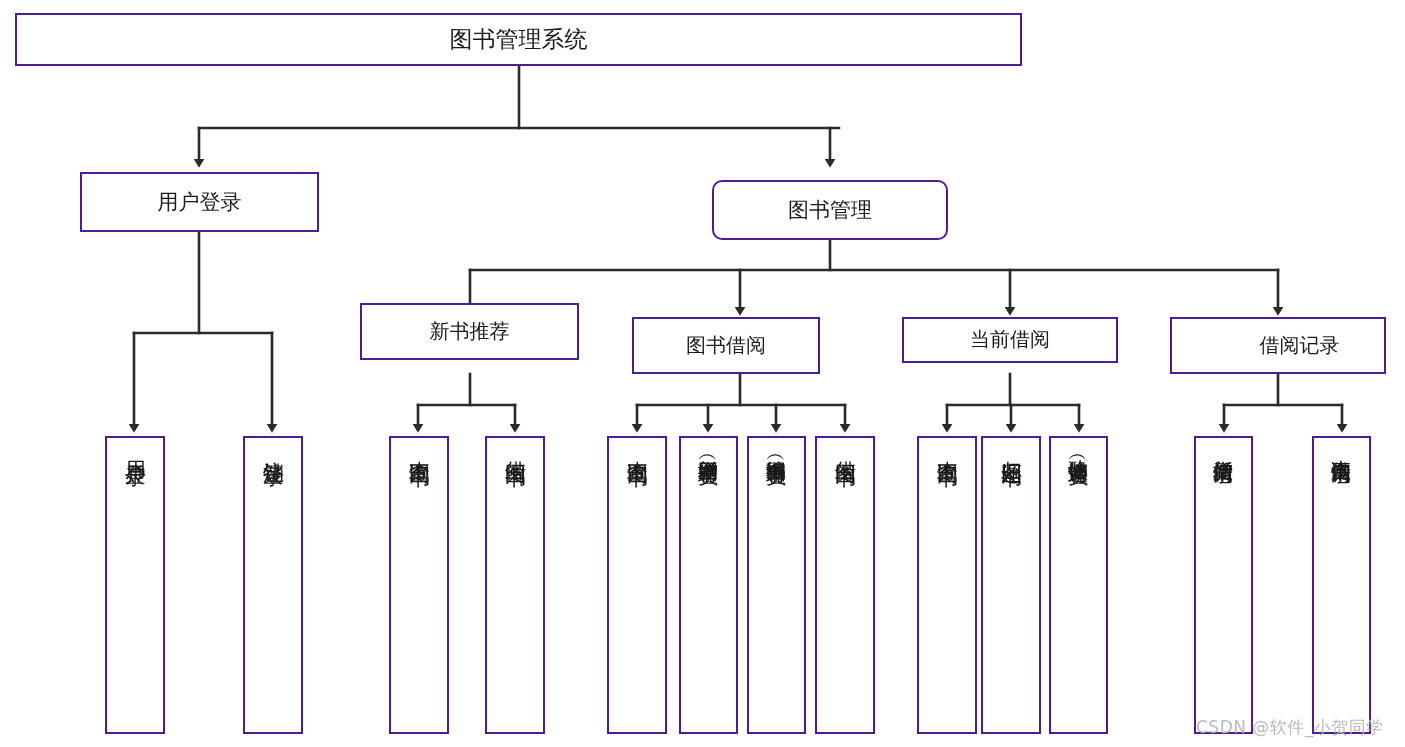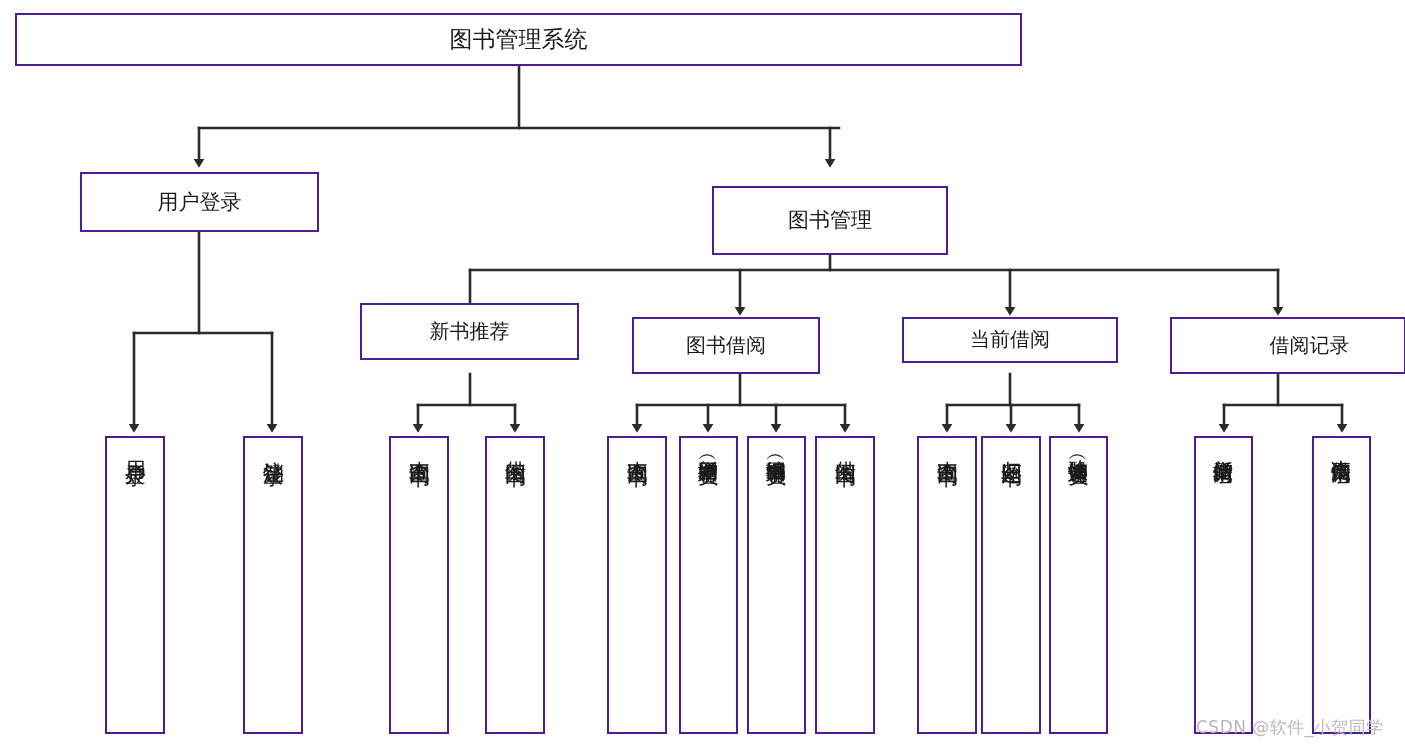--- a/index.html
+++ b/index.html
@@ -136,37 +136,37 @@
   </svg>
 
   <div class="node root" style="left:15px; top:13px; width:1007px; height:53px;">
     <span class="lbl">图书管理系统</span>
   </div>
 
   <div class="node h1" style="left:80px; top:172px; width:239px; height:60px;">
     <span class="lbl">用户登录</span>
   </div>
 
-  <div class="node h1" style="left:712px; top:186px; width:236px; height:69px;">
+  <div class="node h1" style="left:712px; top:180px; width:236px; height:60px;border-radius:10px;">
     <span class="lbl">图书管理</span>
   </div>
 
   <div class="node h2" style="left:360px; top:303px; width:219px; height:57px;">
     <span class="lbl">新书推荐</span>
   </div>
 
   <div class="node h2" style="left:632px; top:317px; width:188px; height:57px;">
     <span class="lbl">图书借阅</span>
   </div>
 
   <div class="node h2" style="left:902px; top:317px; width:216px; height:46px;">
     <span class="lbl">当前借阅</span>
   </div>
 
-  <div class="node h2" style="left:1170px; top:317px; width:236px; height:57px;padding-left:43px;">
+  <div class="node h2" style="left:1170px; top:317px; width:216px; height:57px;padding-left:43px;">
     <span class="lbl">借阅记录</span>
   </div>
 
   <div class="node leaf" style="left:105px; top:436px; width:60px; height:298px;">
     <span class="lbl">用户登录</span>
   </div>
 
   <div class="node leaf" style="left:243px; top:436px; width:60px; height:298px;">
     <span class="lbl">注销登录</span>
   </div>

